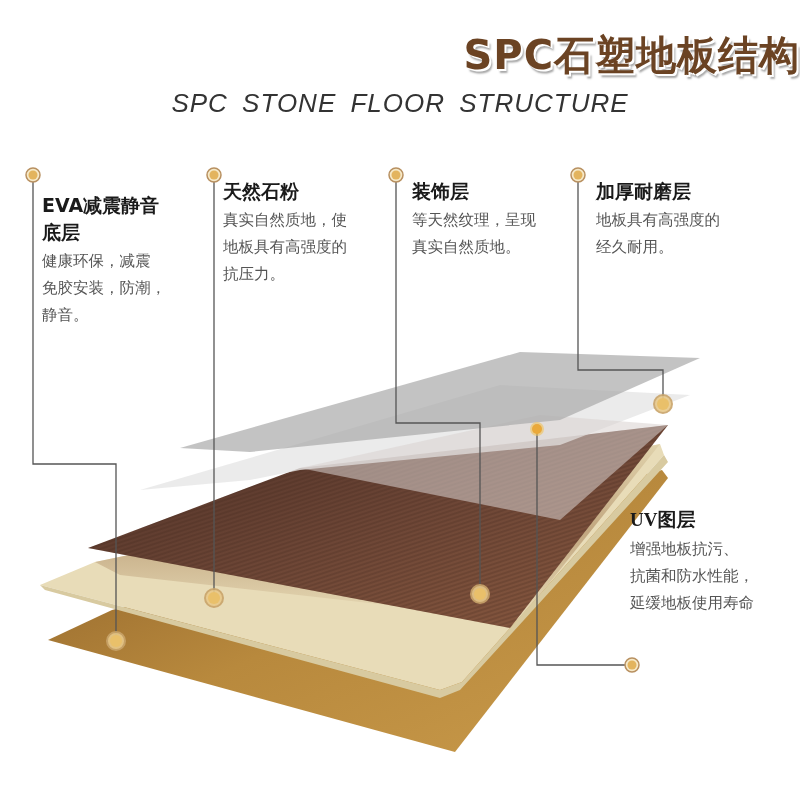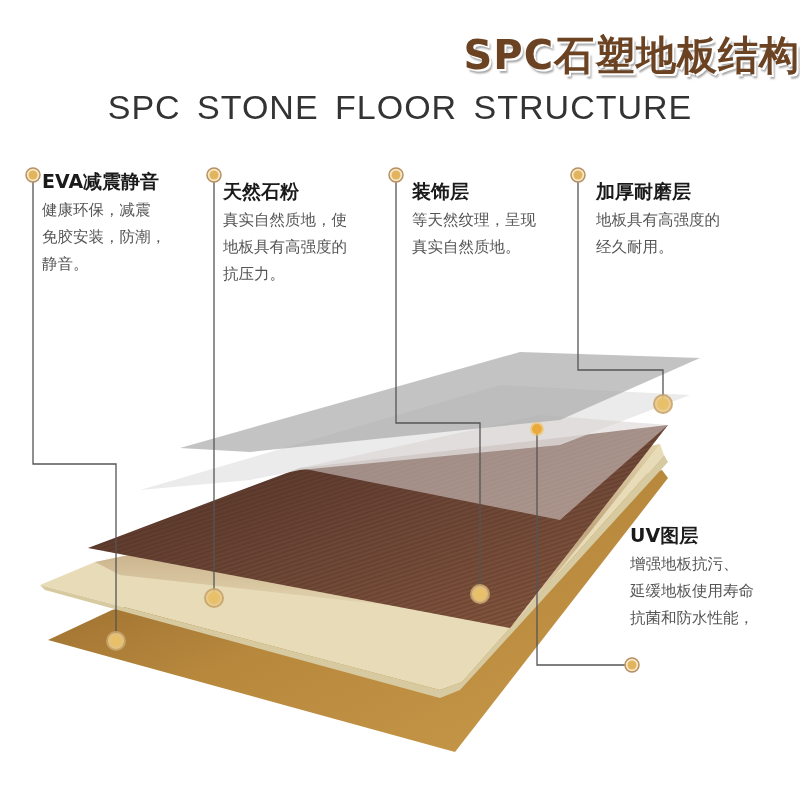--- a/index.html
+++ b/index.html
@@ -9,22 +9,23 @@
     font-family: "DejaVu Sans", "Liberation Sans", sans-serif;
   }
   .title-cn {
     position: absolute; left: 0; width: 800px; top: 28px; text-align: right;
     font-size: 40px; font-weight: 900; color: #6b4323; letter-spacing: 1px;
     text-shadow: 2px 2px 0 #ffffff, 3px 4px 2px rgba(0,0,0,0.35);
     font-family: "DejaVu Sans", sans-serif;
   }
   .title-en {
     position: absolute; left: 0; width: 800px; top: 88px; text-align: center;
-    font-size: 34px; color: #333333; letter-spacing: 1px; word-spacing: 6px;
+    font-size: 26px; color: #333333; letter-spacing: 1px; word-spacing: 6px;
     font-family: "Liberation Sans", sans-serif;
+    font-style: italic;
   }
   .diagram { position: absolute; left: 0; top: 0; width: 800px; height: 800px; }
   .label {
     position: absolute; width: 170px;
   }
   .label .head {
     font-size: 19px; font-weight: bold; color: #1a1a1a; line-height: 27px;
   }
   .label .desc {
     font-size: 15.5px; color: #555555; line-height: 27px; margin-top: 2px;
@@ -129,22 +130,23 @@
         <circle cx="537" cy="429" r="7" fill="#f0c35a" opacity="0.6"></circle>
         <circle cx="537" cy="429" r="5" fill="#eaa93a"></circle>
       </g>
     <g>
         <circle cx="632" cy="665" r="7" fill="#f6e9c8" stroke="#b89060" stroke-width="1.5"></circle>
         <circle cx="632" cy="665" r="4.5" fill="#e3b45e"></circle>
       </g>
   </g>
 </svg>
 
-<div class="label" style="left:42px; top:168px; width:160px;">
+<div class="label" style="left:42px; top:192px; width:160px;">
   <div class="head">EVA减震静音</div>
+  <div class="head">底层</div>
   <div class="desc">
     <div>健康环保，减震</div>
     <div>免胶安装，防潮，</div>
     <div>静音。</div>
   </div>
 </div>
 
 <div class="label" style="left:223px; top:178px;">
   <div class="head">天然石粉</div>
   <div class="desc">
@@ -163,20 +165,20 @@
 </div>
 
 <div class="label" style="left:596px; top:178px; width:200px;">
   <div class="head">加厚耐磨层</div>
   <div class="desc">
     <div>地板具有高强度的</div>
     <div>经久耐用。</div>
   </div>
 </div>
 
-<div class="label" style="left:630px; top:522px; width:170px;">
+<div class="label" style="left:630px; top:506px; width:170px;font-family:Liberation Serif, serif;">
   <div class="head">UV图层</div>
   <div class="desc">
     <div>增强地板抗污、</div>
+    <div>抗菌和防水性能，</div>
     <div>延缓地板使用寿命</div>
-    <div>抗菌和防水性能，</div>
   </div>
 </div>
 
 </body></html>

